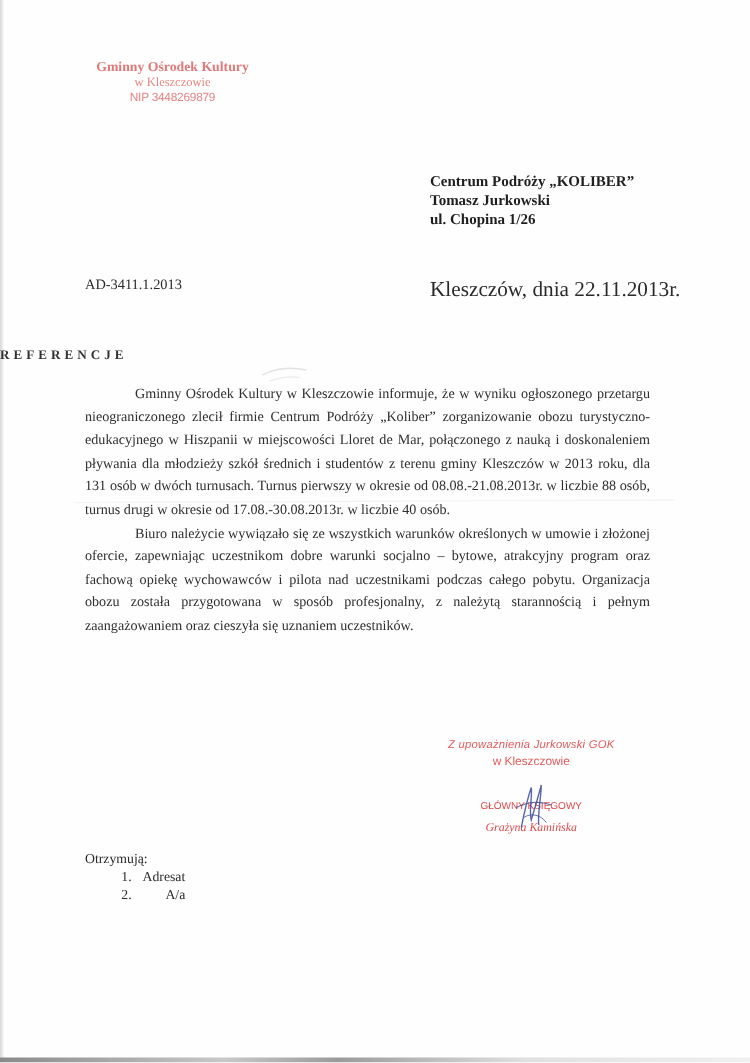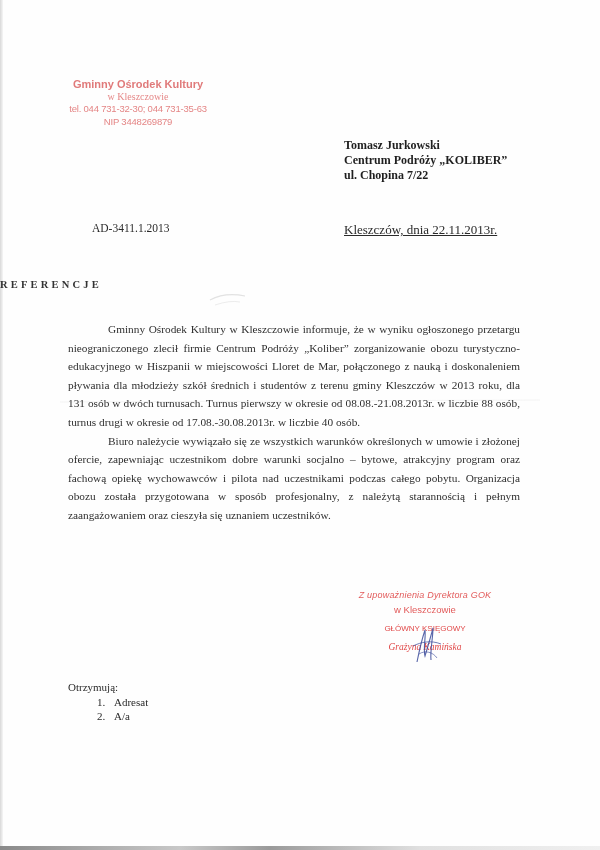--- a/index.html
+++ b/index.html
@@ -35,25 +35,24 @@
     }
     .header-stamp {
       position: absolute;
       left: 48px; top: 48px;
       width: 180px;
       text-align: center;
       color: #e27c7c;
       line-height: 12.5px;
     }
     .header-stamp .org {
-      font-family: Liberation Sans, sans-serif;
+      font-family: Liberation Serif, serif;
       font-weight: bold;
       font-size: 11px;
       color: #e07a7a;
-      margin-top: 30px;
     }
     .header-stamp .loc {
       font-family: "Liberation Serif", serif;
       font-size: 10px;
       color: #e58888;
     }
     .header-stamp .addr,
     .header-stamp .tel,
     .header-stamp .nip {
       font-family: "Liberation Sans", sans-serif;
@@ -67,42 +66,40 @@
       font-weight: bold;
       font-size: 12px;
       line-height: 15px;
       color: #1f1f1f;
     }
     .ref-number {
       position: absolute;
       left: 68px; top: 222px;
       font-size: 11.5px;
       color: #2a2a2a;
-      margin-left: 24px;
     }
     .place-date {
       position: absolute;
       left: 344px; top: 222px;
-      font-size: 13px;
-      color: #2a2a2a;
-      text-decoration: underline;
+      font-size: 17px;
+      color: #2a2a2a;
     }
     .title {
       position: absolute;
       left: 0; top: 279px;
       width: 600px;
       text-align: left;
       font-weight: bold;
       font-size: 10.5px;
       letter-spacing: 3.2px;
       color: #333;
     }
     .body-text {
       position: absolute;
-      left: 68px; top: 320px;
+      left: 68px; top: 306px;
       width: 452px;
       font-size: 11.3px;
       line-height: 18.6px;
       color: #2e2e2e;
       text-align: justify;
     }
     .body-text p {
       margin: 0;
       text-indent: 40px;
     }
@@ -123,21 +120,21 @@
     .sig-line2 {
       font-family: "Liberation Sans", sans-serif;
       font-size: 9.5px;
       color: #e25a5a;
       line-height: 16px;
     }
     .sig-line3 {
       font-family: "Liberation Sans", sans-serif;
       font-size: 8px;
       color: #e04848;
-      margin-top: 5px;
+      margin-top: 21px;
       line-height: 12px;
     }
     .sig-line4 {
       font-family: "Liberation Serif", serif;
       font-style: italic;
       font-size: 9.5px;
       color: #e04848;
       margin-top: 6px;
       line-height: 12px;
     }
@@ -149,20 +146,21 @@
     .recipients-block {
       position: absolute;
       left: 68px; top: 680px;
       font-size: 11px;
       line-height: 14.5px;
       color: #2a2a2a;
     }
     .recipients-block ol {
       margin: 0;
       padding-left: 40px;
+      text-align: right;
     }
     .recipients-block li {
       padding-left: 6px;
     }
     .scan-smudge {
       position: absolute;
       pointer-events: none;
     }
   </style>
 </head>
@@ -173,42 +171,41 @@
 
   <svg class="scan-smudge" style="left:0;top:0;" width="600" height="850">
     <path d="M210 300 Q 225 292 245 296" stroke="#cfcfcf" stroke-width="1.2" fill="none" opacity="0.6"></path>
     <path d="M215 305 Q 230 300 240 302" stroke="#dadada" stroke-width="1" fill="none" opacity="0.5"></path>
     <path d="M60 402 L 540 400" stroke="#ececec" stroke-width="1" fill="none" opacity="0.6"></path>
   </svg>
 
   <div class="header-stamp">
     <div class="org">Gminny Ośrodek Kultury</div>
     <div class="loc">w Kleszczowie</div>
-    <div class="tel">tel. 044 731-32-30; 044 731-35-63</div>
     <div class="nip">NIP 3448269879</div>
   </div>
 
   <div class="recipient">
+    <div>Centrum Podróży „KOLIBER”</div>
     <div>Tomasz Jurkowski</div>
-    <div>Centrum Podróży „KOLIBER”</div>
-    <div>ul. Chopina 7/22</div>
+    <div>ul. Chopina 1/26</div>
   </div>
 
   <div class="ref-number">AD-3411.1.2013</div>
   <div class="place-date">Kleszczów, dnia 22.11.2013r.</div>
 
   <div class="title">REFERENCJE</div>
 
   <div class="body-text">
     <p>Gminny Ośrodek Kultury w Kleszczowie informuje, że w wyniku ogłoszonego przetargu nieograniczonego zlecił firmie Centrum Podróży „Koliber” zorganizowanie obozu turystyczno-edukacyjnego w Hiszpanii w miejscowości Lloret de Mar, połączonego z nauką i doskonaleniem pływania dla młodzieży szkół średnich i studentów z terenu gminy Kleszczów w 2013 roku, dla 131 osób w dwóch turnusach. Turnus pierwszy w okresie od 08.08.-21.08.2013r. w liczbie 88 osób, turnus drugi w okresie od 17.08.-30.08.2013r. w liczbie 40 osób.</p>
     <p>Biuro należycie wywiązało się ze wszystkich warunków określonych w umowie i złożonej ofercie, zapewniając uczestnikom dobre warunki socjalno – bytowe, atrakcyjny program oraz fachową opiekę wychowawców i pilota nad uczestnikami podczas całego pobytu. Organizacja obozu została przygotowana w sposób profesjonalny, z należytą starannością i pełnym zaangażowaniem oraz cieszyła się uznaniem uczestników.</p>
   </div>
 
   <div class="signature-stamp">
-    <div class="sig-line1">Z upoważnienia Dyrektora GOK</div>
+    <div class="sig-line1">Z upoważnienia Jurkowski GOK</div>
     <div class="sig-line2">w Kleszczowie</div>
     <div class="sig-line3">GŁÓWNY KSIĘGOWY</div>
     <div class="sig-line4">Grażyna Kamińska</div>
     <svg class="signature-scribble" viewBox="0 0 60 40">
       <path d="M22 38 C 24 28, 26 18, 30 6 C 31 14, 28 24, 30 32 C 33 22, 36 12, 38 4 C 38 14, 35 26, 36 36" stroke="#3a4a9a" stroke-width="1.1" fill="none" opacity="0.85"></path>
       <path d="M18 22 C 26 18, 36 16, 46 20" stroke="#3a4a9a" stroke-width="0.9" fill="none" opacity="0.8"></path>
       <path d="M24 30 C 30 26, 38 28, 42 34" stroke="#3a4a9a" stroke-width="0.8" fill="none" opacity="0.75"></path>
     </svg>
   </div>
 

